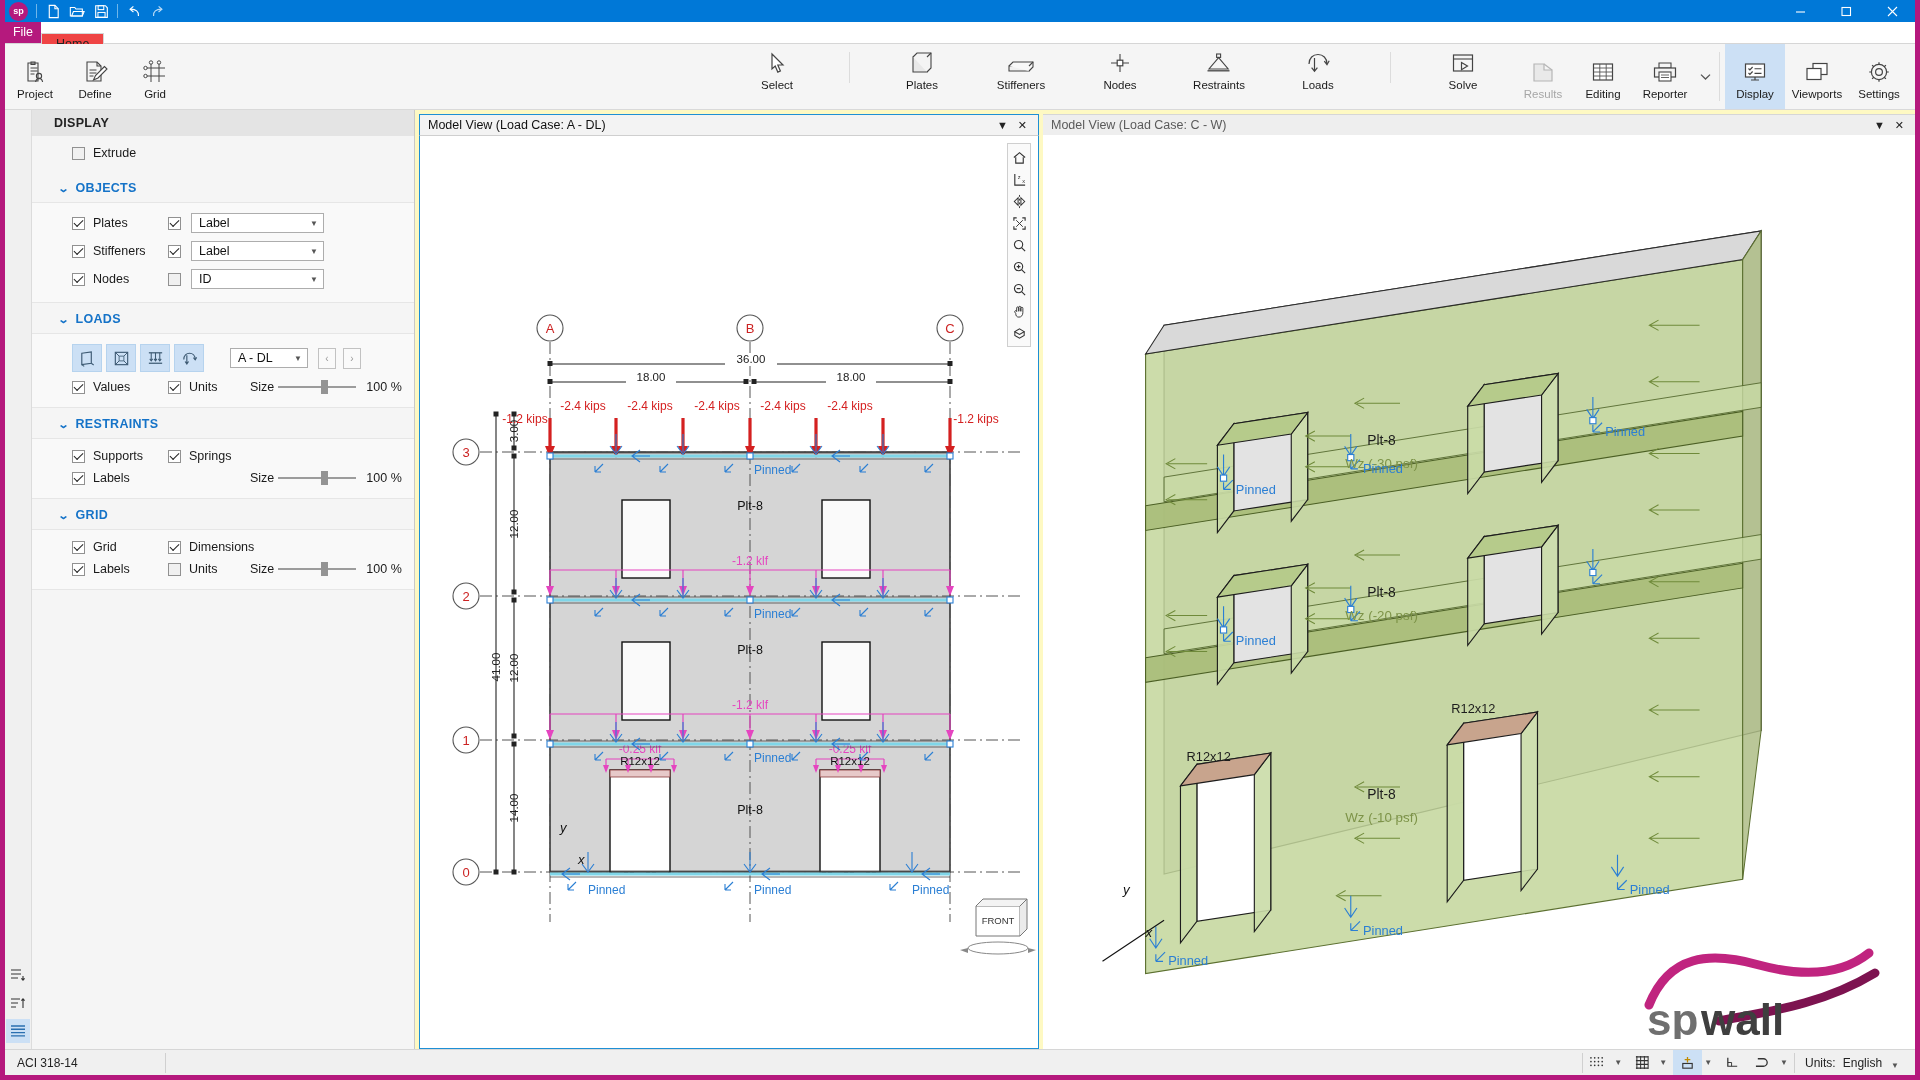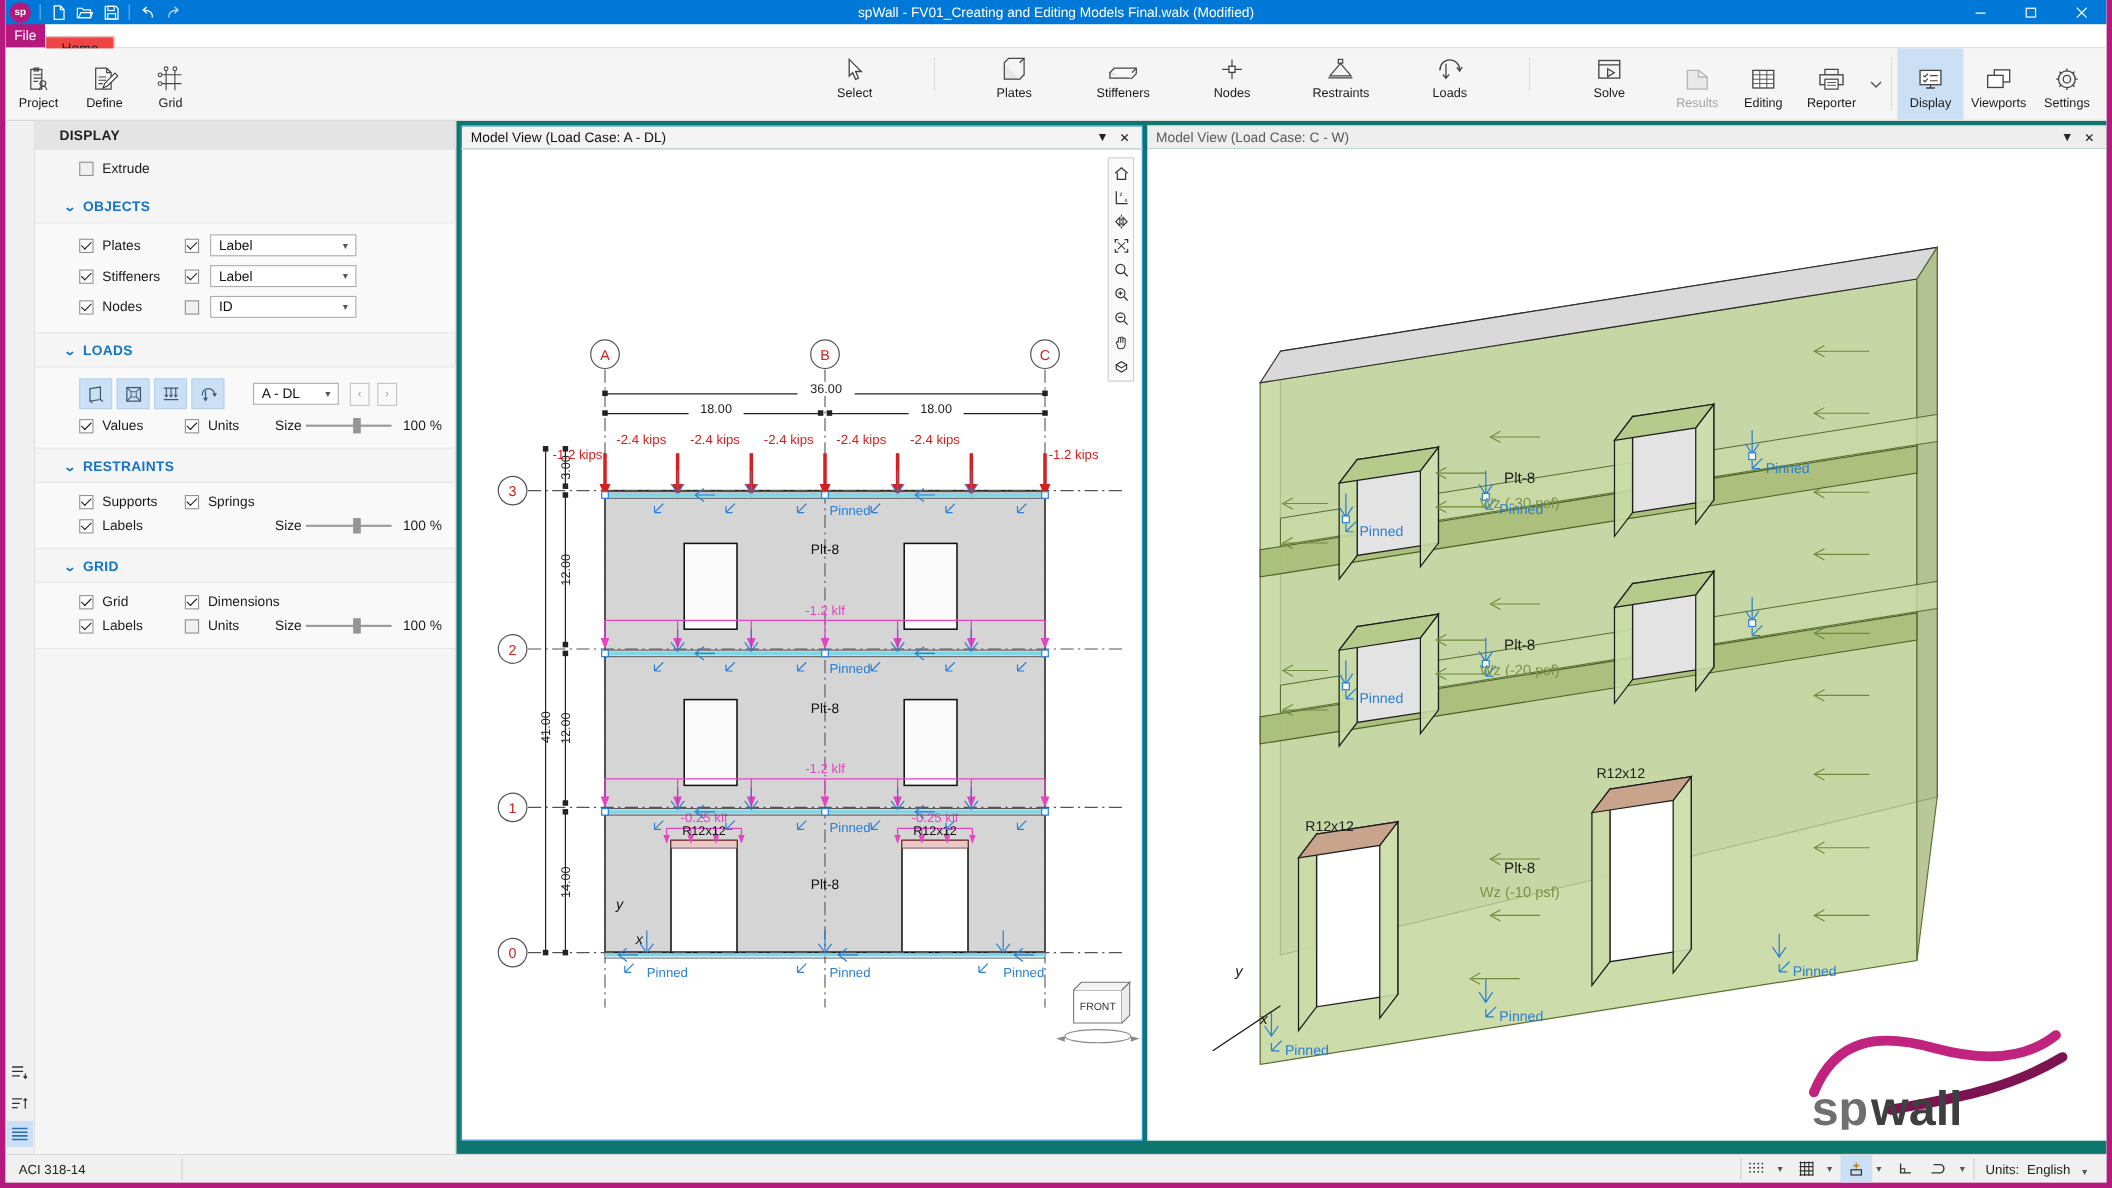--- a/index.html
+++ b/index.html
@@ -124,21 +124,21 @@
   .lbtn {
     width:30px;height:28px;background:#cce0f5;border:1px solid #b6d3ee;
     display:flex;align-items:center;justify-content:center;color:#3d5a73;
   }
   .arrbtn {
     width:18px;height:21px;border:1px solid #c2c2c2;background:#fafafa;
     display:flex;align-items:center;justify-content:center;color:#9a9a9a;font-size:10px;
   }
 
   
-  #views { flex:1; display:flex; background:#0f766e; padding:4px 0 12px 4px; gap:4px; }
+  #views { flex:1; display:flex; background:#fef9c3; padding:4px 0 0 4px; gap:4px; }
   .vp { display:flex;flex-direction:column; }
   .vp-head {
     height:21px;display:flex;align-items:center;padding:0 6px 0 8px;
     font-size:12.5px;background:#f0f0f0;
   }
   .vp-head .vt { flex:1; }
   .vp-head .hb { padding:0 5px;color:#222;font-size:11px; }
   .vp-body { flex:1;background:#fff;position:relative;overflow:hidden; }
   #vp1 { width:620px; }
   #vp1 .vp-head { border:1px solid #1e8fd5;border-bottom:none;background:#f3f3f3; }
@@ -206,21 +206,20 @@
           <path d="M8.3 2.2L4.6 5.4l3.8 3.1" fill="none" stroke="#fff" stroke-width="1.3"></path>
         </svg>
     </div>
     <div class="qat-btn">
       <svg width="16" height="15" viewBox="0 0 18 16">
           <path d="M4 13c-.6-5 3-7.6 8.6-7.6" fill="none" stroke="#bcdcf6" stroke-width="1.3"></path>
           <path d="M9.7 2.2l3.7 3.2-3.8 3.1" fill="none" stroke="#bcdcf6" stroke-width="1.3"></path>
         </svg>
     </div>
   </div>
-  <div id="title-text">spWall - FV01_Creating and Editing Models Final.walx (Modified)</div>
   <div id="wincontrols">
     <div class="wc">
         <svg width="11" height="11" viewBox="0 0 11 11">
           <path d="M1 6h9" stroke="#fff" stroke-width="1.1"></path>
         </svg>
       </div>
     <div class="wc">
         <svg width="11" height="11" viewBox="0 0 11 11">
           <rect x="1" y="1.5" width="8.5" height="8" fill="none" stroke="#fff" stroke-width="1.1"></rect>
         </svg>

